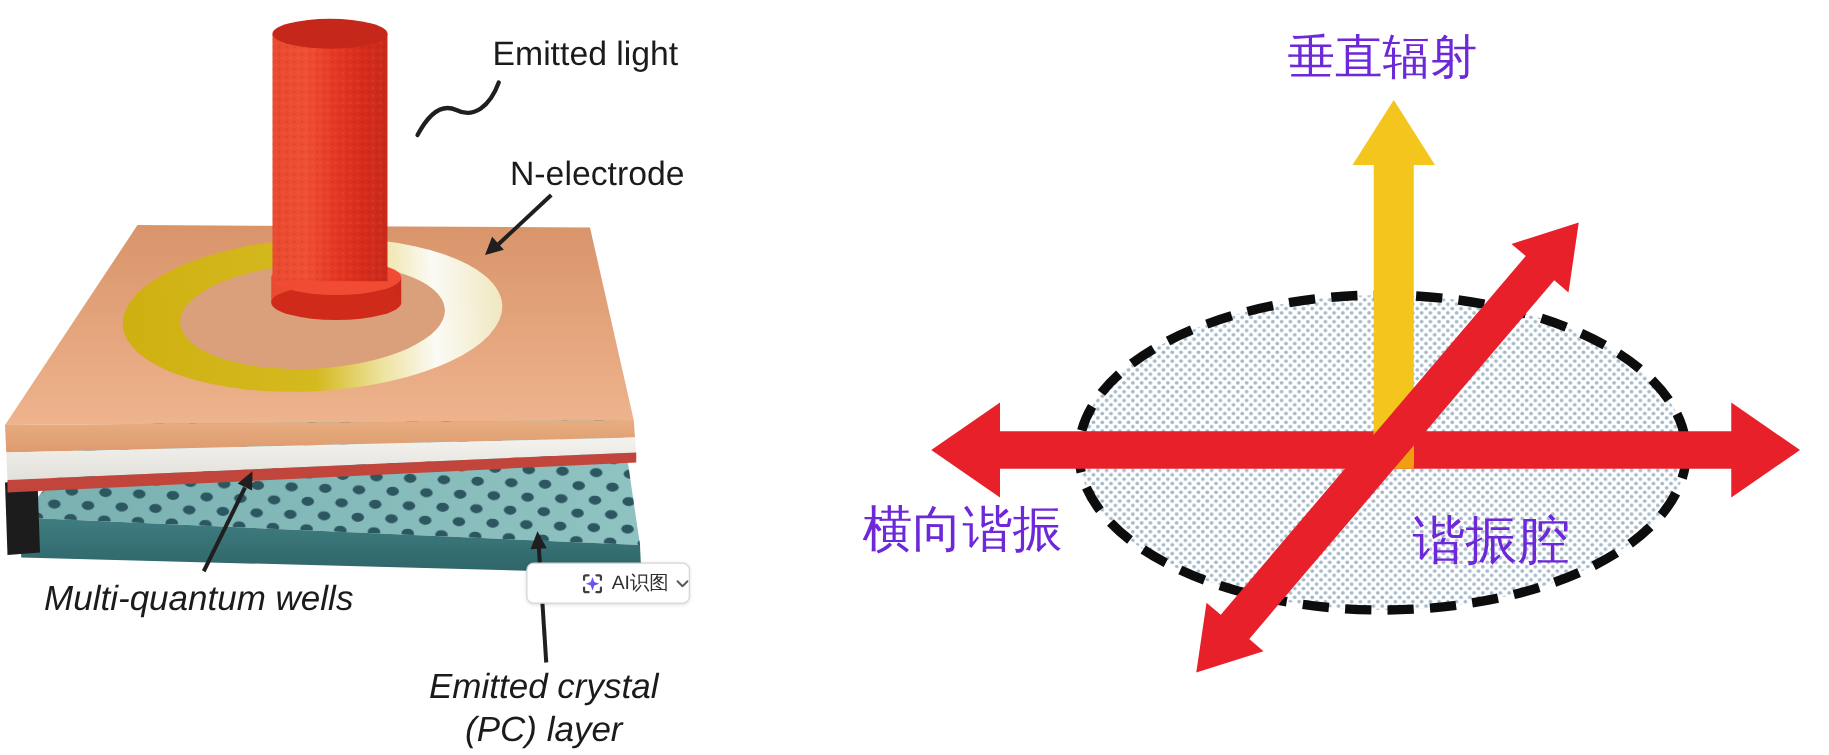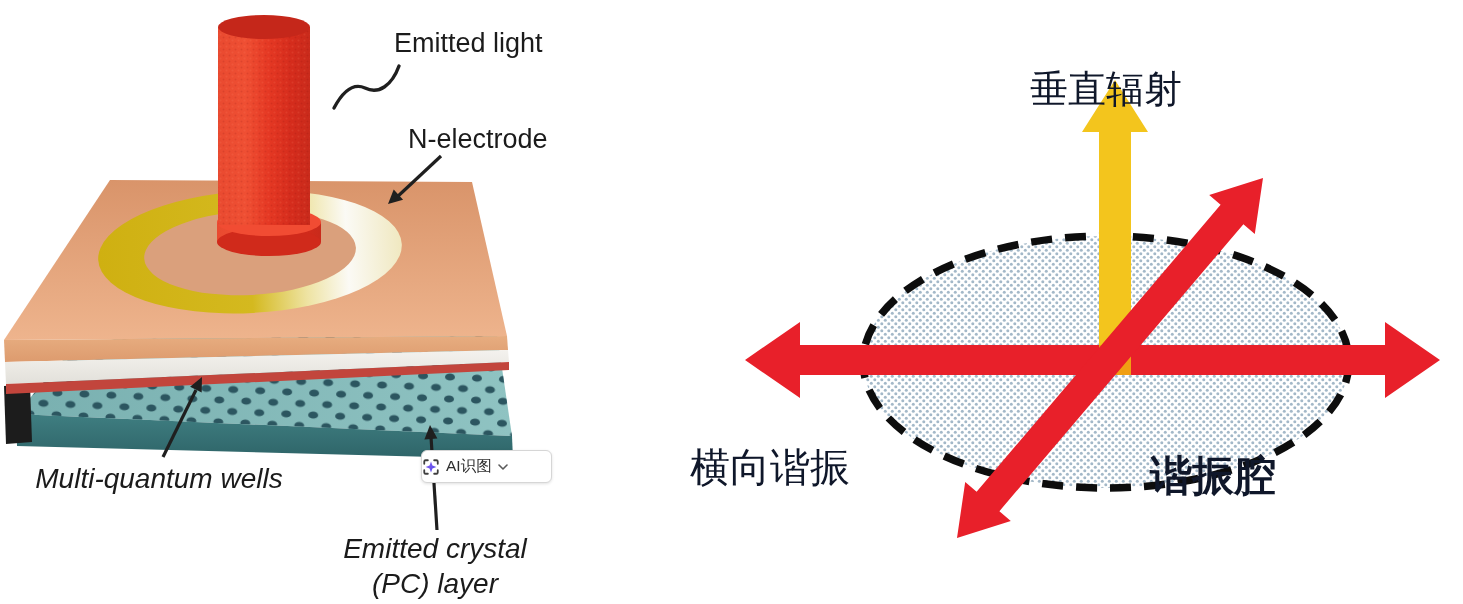--- a/index.html
+++ b/index.html
@@ -2,33 +2,33 @@
 <html><head>
 <meta charset="utf-8">
 <style>
   html,body{margin:0;padding:0;background:#ffffff;}
   .canvas{position:relative;width:1442px;height:604px;background:#ffffff;overflow:hidden;
           font-family:"Liberation Sans",sans-serif;}
   .art{position:absolute;top:0;}
   .lbl{position:absolute;color:#1b1b1b;white-space:nowrap;}
   .lbl.center{text-align:center;white-space:normal;font-style:italic;}
   .en{font-size:27px;}
-  .cjk{font-family:"Liberation Sans","DejaVu Sans",sans-serif;color:#0f172a;margin-top:44px;}
+  .cjk{font-family:"Liberation Sans","DejaVu Sans",sans-serif;color:#6d28d9;}
   .ai-btn{position:absolute;left:421px;top:450px;width:131px;height:33px;box-sizing:border-box;
           background:#ffffff;border:1px solid #d6d6d6;border-radius:6px;
           box-shadow:0 1px 3px rgba(0,0,0,0.12);
-          display:flex;align-items:center;justify-content:flex-start;gap:6px;cursor:pointer;}
+          display:flex;align-items:center;justify-content:flex-end;gap:6px;cursor:pointer;}
   .ai-btn .txt{font-size:15.5px;color:#2e2e2e;}
   .mqw-label{left:26px;top:462px;width:266px;font-size:28px;line-height:34px;}
   .pc-label{left:318px;top:531px;width:234px;font-size:28px;line-height:35px;}
   .emitted{left:394px;top:28px;}
   .nelec{left:408px;top:124px;text-align:center;}
   .vrad{left:1008px;top:20px;width:196px;font-size:38px;font-weight:500;text-align:center;}
   .hres{left:680px;top:396px;width:180px;font-size:40px;text-align:center;}
-  .rcav{left:1130px;top:404px;width:146px;font-size:42px;font-weight:700;text-align:right;}
+  .rcav{left:1130px;top:404px;width:146px;font-size:42px;font-weight:400;text-align:left;}
 </style>
 </head>
 <body>
 
 <div class="canvas">
 
   <svg class="art" style="left:0" width="740" height="604" viewBox="0 0 740 604">
     <defs>
       <linearGradient id="gTop" x1="0" y1="0" x2="0" y2="1">
         <stop offset="0" stop-color="#d9946a"></stop>

